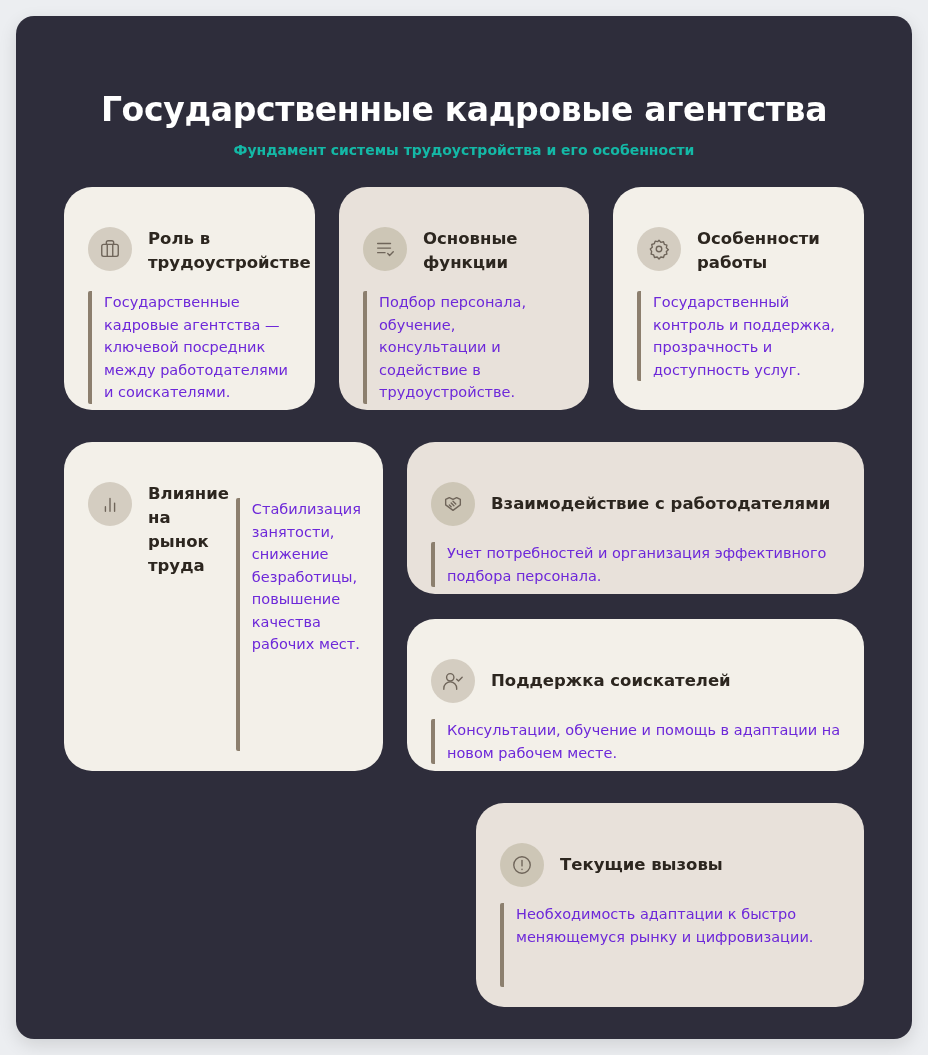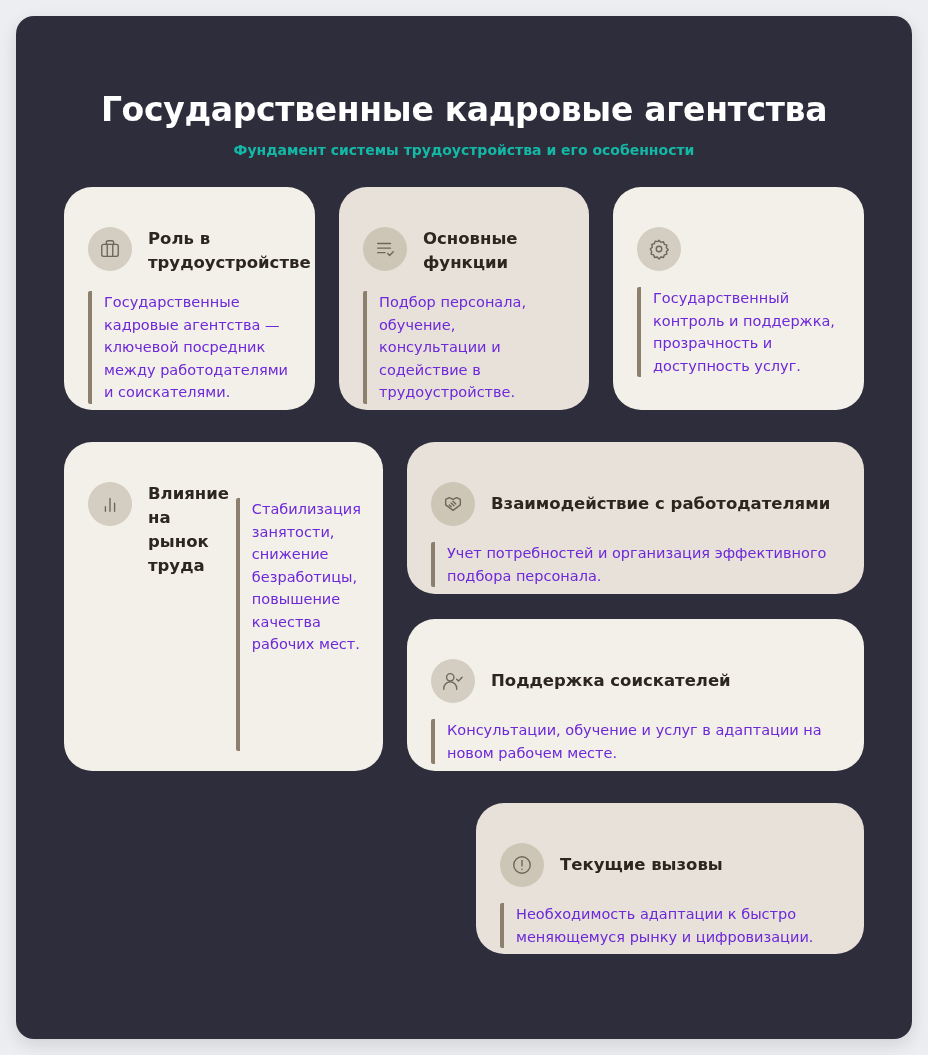--- a/index.html
+++ b/index.html
@@ -106,20 +106,21 @@
   </div>
 
   <div class="card light" style="left:597px; top:171px; width:251px; height:223px;">
     <div class="card-head">
       <div class="icon-circle">
         <svg viewBox="0 0 24 24">
             <circle cx="12" cy="12" r="3"></circle>
             <path d="M12 2.5l2 2.2 2.9-.6.9 2.8 2.8.9-.6 2.9 2.2 2-2.2 2 .6 2.9-2.8.9-.9 2.8-2.9-.6-2 2.2-2-2.2-2.9.6-.9-2.8-2.8-.9.6-2.9L2.5 12l2.2-2-.6-2.9 2.8-.9.9-2.8 2.9.6z"></path>
           </svg>
       </div>
+      <div class="card-title">Особенности работы</div>
     </div>
     <div class="card-body">Государственный контроль и поддержка, прозрачность и доступность услуг.</div>
   </div>
 
   <div class="card light" style="left:48px; top:426px; width:319px; height:329px; display:flex; flex-direction:row;">
     <div class="card-head">
       <div class="icon-circle">
         <svg viewBox="0 0 24 24">
             <path d="M7 20v-5M12 20V6M17 20v-9"></path>
           </svg>
@@ -146,25 +147,25 @@
     <div class="card-head center">
       <div class="icon-circle">
         <svg viewBox="0 0 24 24">
             <circle cx="9" cy="8" r="4"></circle>
             <path d="M2 21v-1a7 7 0 0 1 14 0v1"></path>
             <path d="M16 10l2 2 4-4"></path>
           </svg>
       </div>
       <div class="card-title">Поддержка соискателей</div>
     </div>
-    <div class="card-body">Консультации, обучение и услуг в адаптации на новом рабочем месте.</div>
+    <div class="card-body">Консультации, обучение и помощь в адаптации на новом рабочем месте.</div>
   </div>
 
 
-  <div class="card dark" style="left:460px; top:787px; width:388px; height:151px; display:flex; flex-direction:column;">
+  <div class="card dark" style="left:460px; top:787px; width:388px; height:204px; display:flex; flex-direction:column;">
     <div class="card-head center">
       <div class="icon-circle">
         <svg viewBox="0 0 24 24">
             <circle cx="12" cy="12" r="9"></circle>
             <path d="M12 7v6"></path>
             <path d="M12 16.5v.5"></path>
           </svg>
       </div>
       <div class="card-title">Текущие вызовы</div>
     </div>

